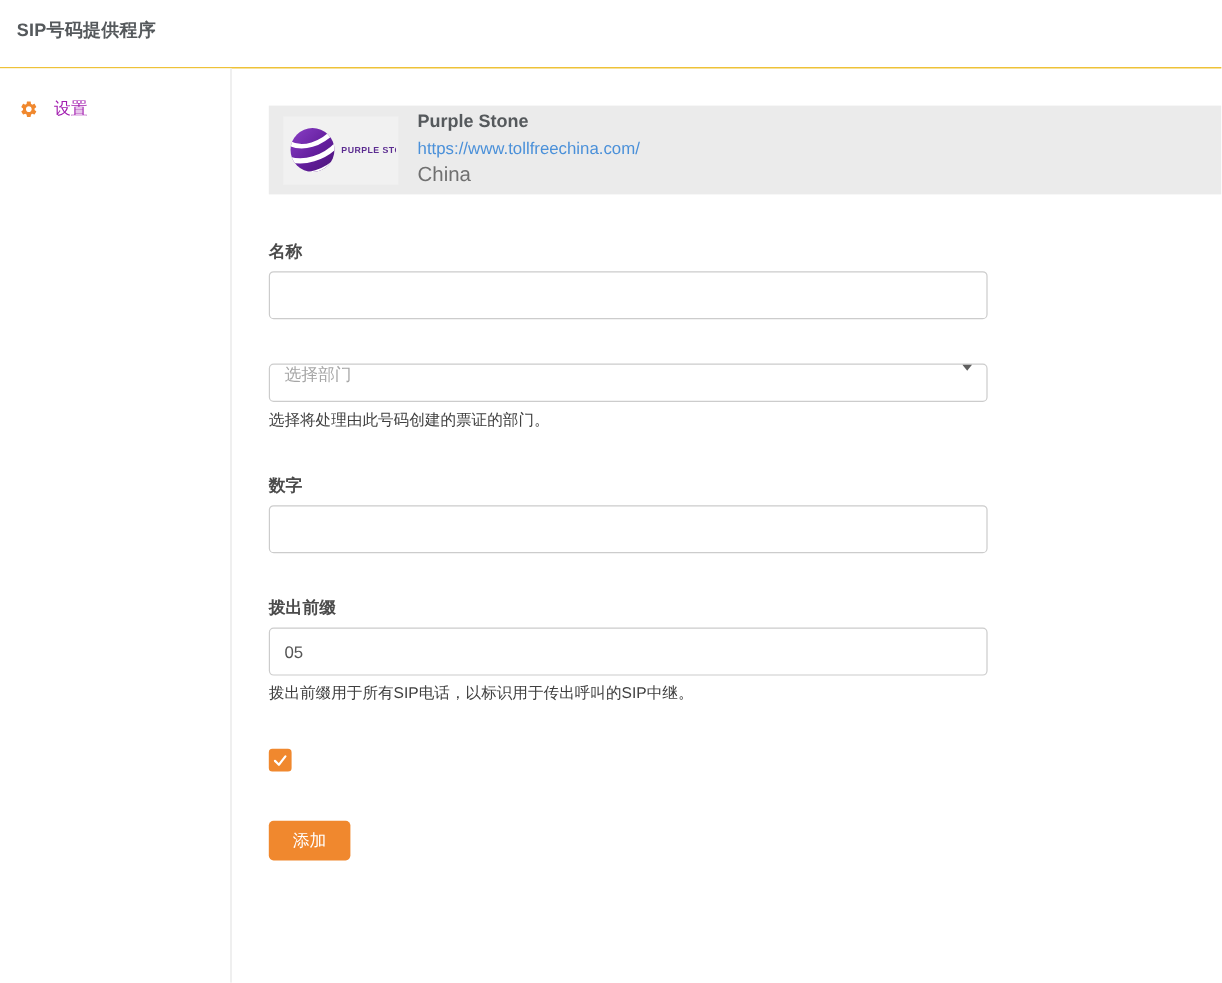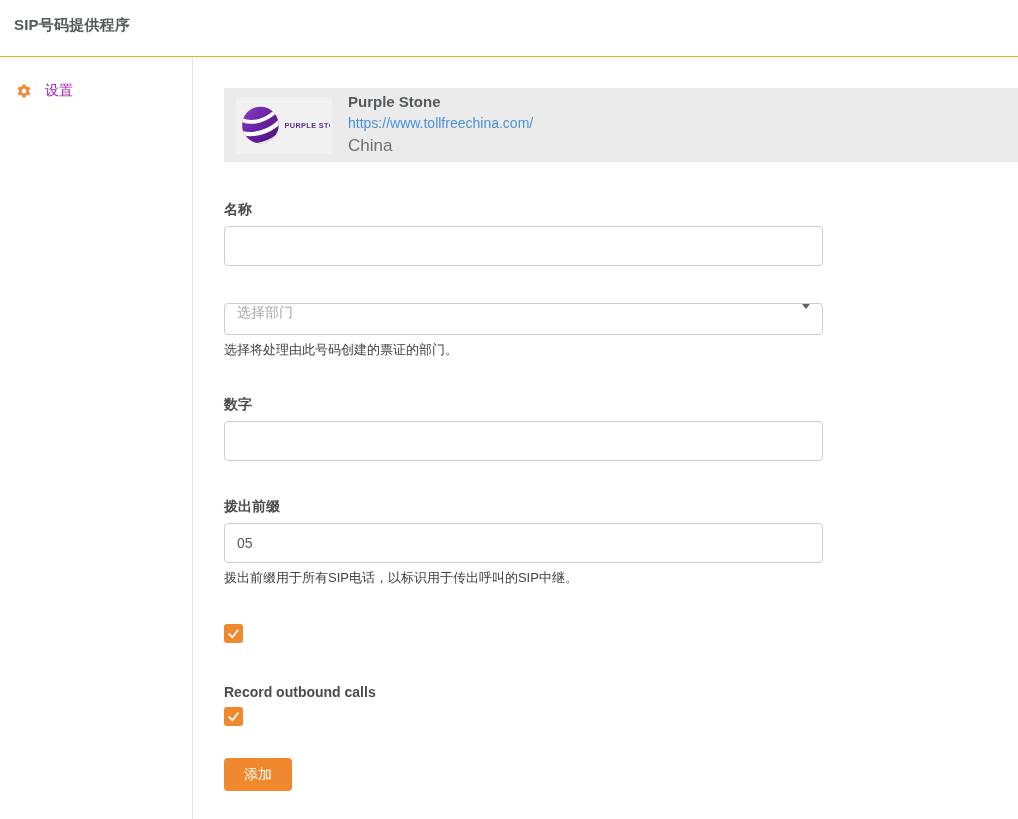--- a/index.html
+++ b/index.html
@@ -218,26 +218,18 @@
       </div>
 
       <div class="checkbox-group">
         <div class="checkbox">
           <svg width="13" height="13" viewBox="0 0 24 24">
             <polyline points="4,13 10,19 20,6" fill="none" stroke="#ffffff" stroke-width="3.4" stroke-linecap="round" stroke-linejoin="round"></polyline>
           </svg>
         </div>
       </div>
 
-      <div class="checkbox-group last">
-        <div class="field-label">Record outbound calls</div>
-        <div class="checkbox">
-          <svg width="13" height="13" viewBox="0 0 24 24">
-            <polyline points="4,13 10,19 20,6" fill="none" stroke="#ffffff" stroke-width="3.4" stroke-linecap="round" stroke-linejoin="round"></polyline>
-          </svg>
-        </div>
-      </div>
 
       <button class="submit-btn">添加</button>
 
     </div>
   </div>
 </div>
 
 </body></html>

